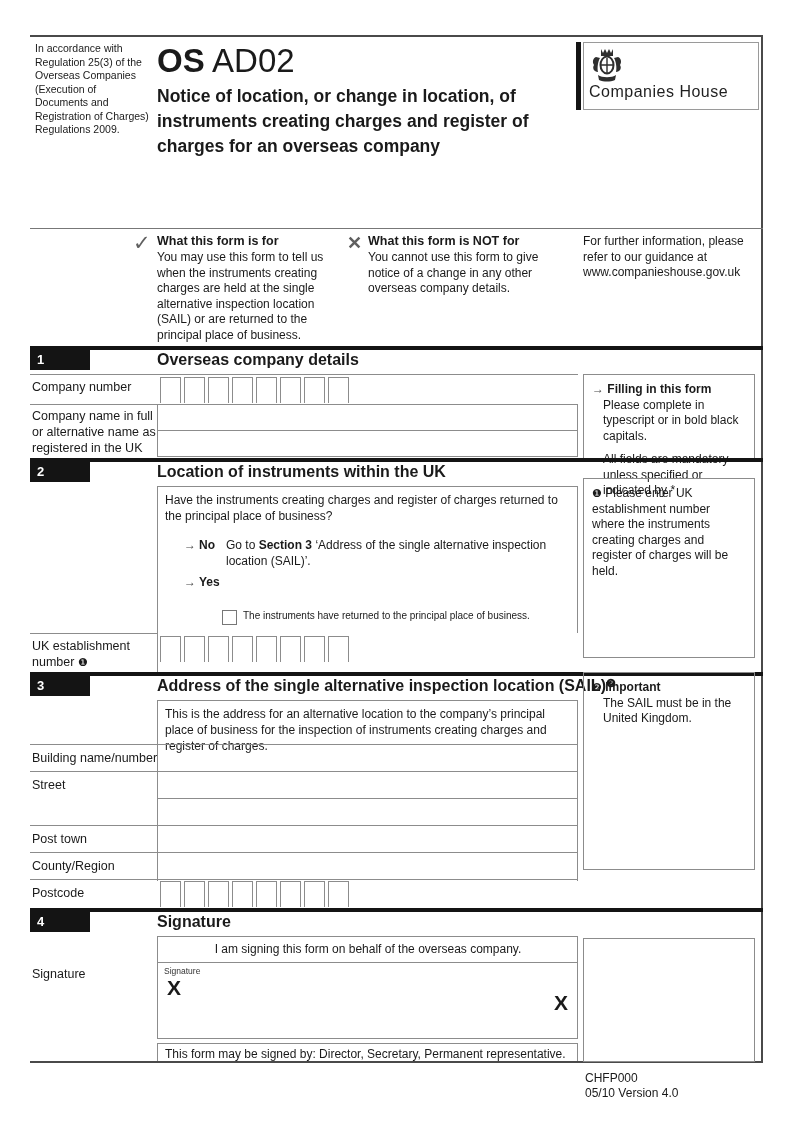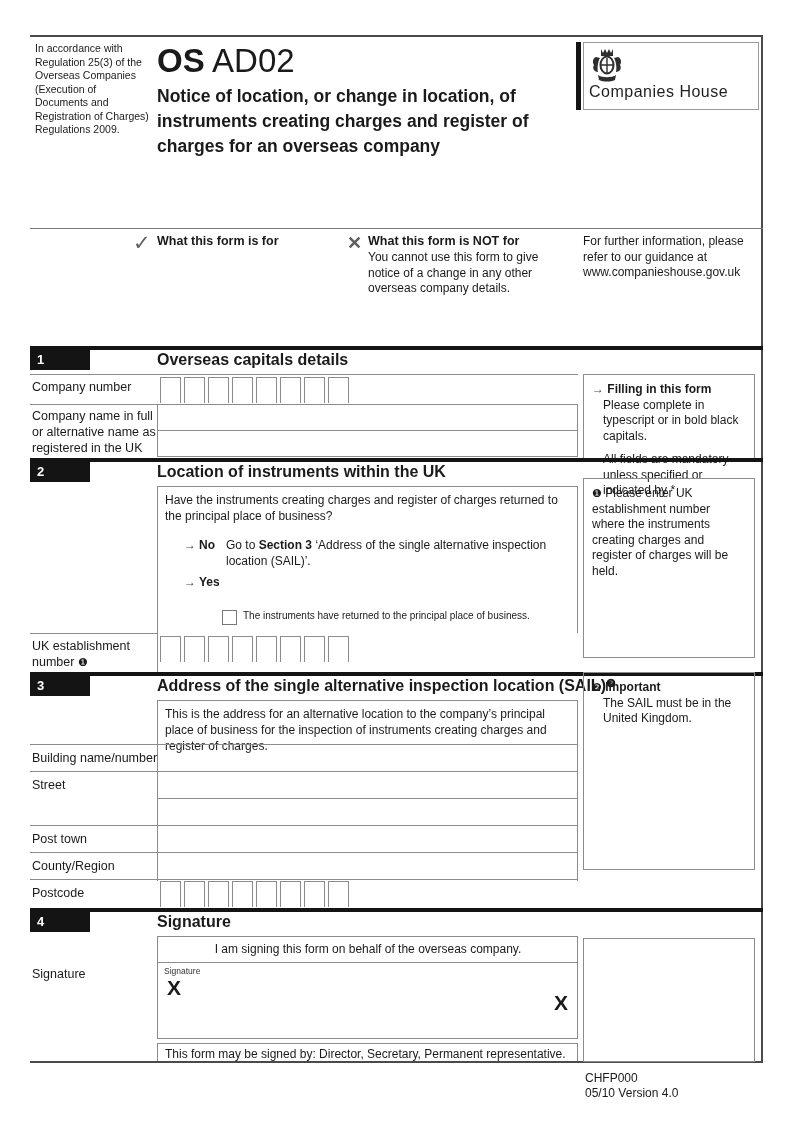--- a/index.html
+++ b/index.html
@@ -56,30 +56,31 @@
         <path d="M8 30 C12 33 22 33 26 30 L25 35 C20 37 14 37 9 35 Z" fill="#2e2e2e"></path>
       </svg>
     </span>
     <div class="abs" style="left:5px;top:40px;font-size:16px;letter-spacing:0.5px;color:#1f1f1f;white-space:nowrap;">Companies House</div>
   </div>
 
   <div class="hl" style="left:30px;top:228px;width:733px;background:#777;"></div>
 
   <div class="abs icon-grey" style="left:133px;top:231px;font-size:21px;">✓</div>
   <div class="abs" style="left:157px;top:234px;font-size:12.5px;font-weight:bold;">What this form is for</div>
+  <div class="abs body" style="left:157px;top:250px;width:186px;line-height:15.5px;">You may use this form to tell us when the instruments creating charges are held at the single alternative inspection location (SAIL) or are returned to the principal place of business.</div>
 
   <div class="abs icon-grey" style="left:347px;top:232px;font-size:18px;font-weight:bold;">✕</div>
   <div class="abs" style="left:368px;top:234px;font-size:12.5px;font-weight:bold;">What this form is NOT for</div>
   <div class="abs body" style="left:368px;top:250px;width:196px;line-height:15.5px;">You cannot use this form to give notice of a change in any other overseas company details.</div>
 
   <div class="abs body" style="left:583px;top:234px;width:178px;line-height:15.5px;">For further information, please refer to our guidance at www.companieshouse.gov.uk</div>
 
   <div class="bar" style="top:346px;"></div>
   <div class="badge" style="top:350px;">1</div>
-  <div class="stitle" style="top:351px;">Overseas capitals details</div>
+  <div class="stitle" style="top:351px;">Overseas company details</div>
 
   <div class="hl" style="left:30px;top:374px;width:548px;"></div>
   <div class="lbl" style="top:379px;">Company number</div>
   <div class="cells" style="left:160px;top:377px;">
       <div class="cell"></div>
       <div class="cell"></div>
       <div class="cell"></div>
       <div class="cell"></div>
       <div class="cell"></div>
       <div class="cell"></div>

